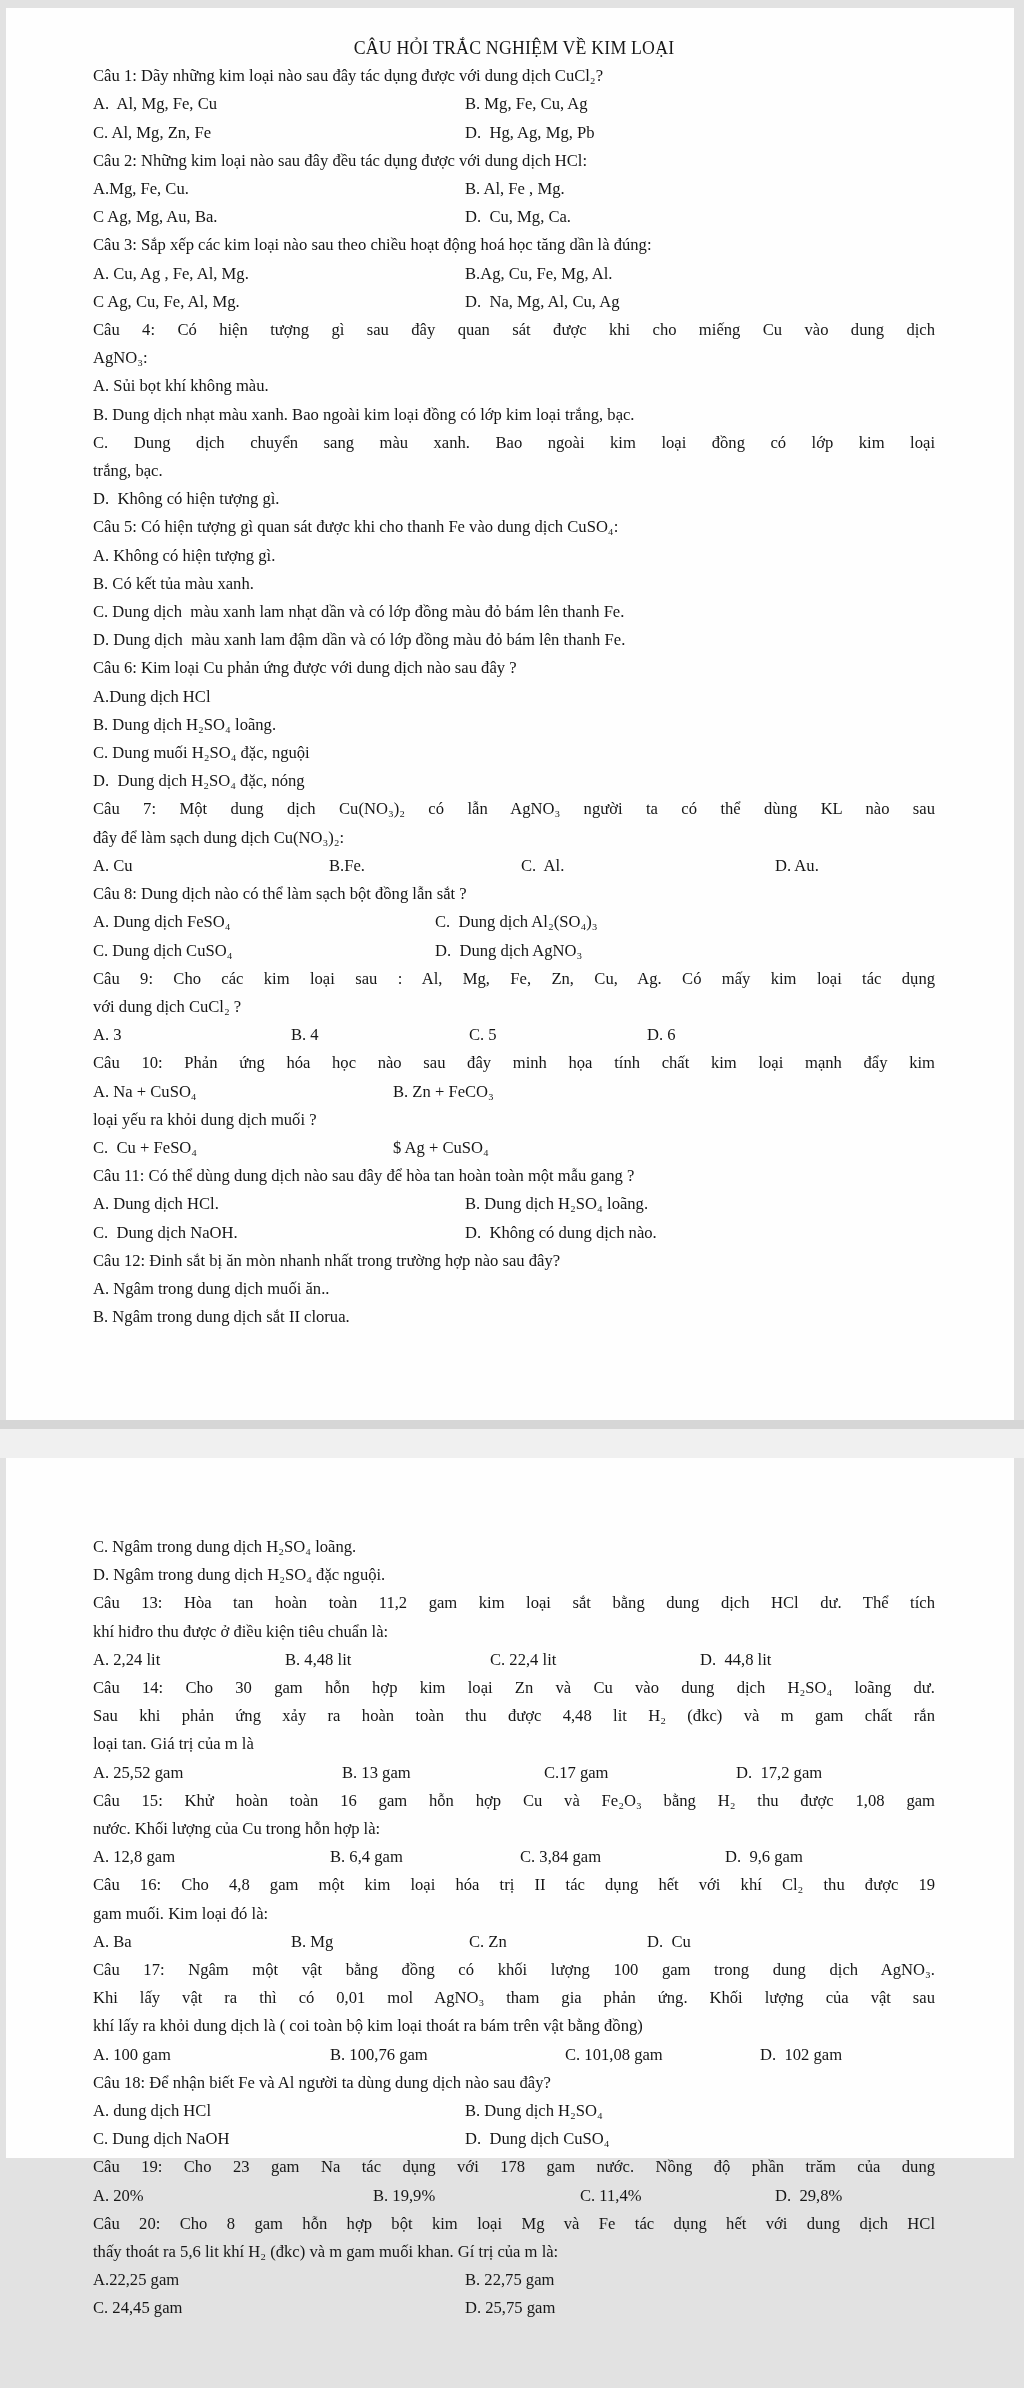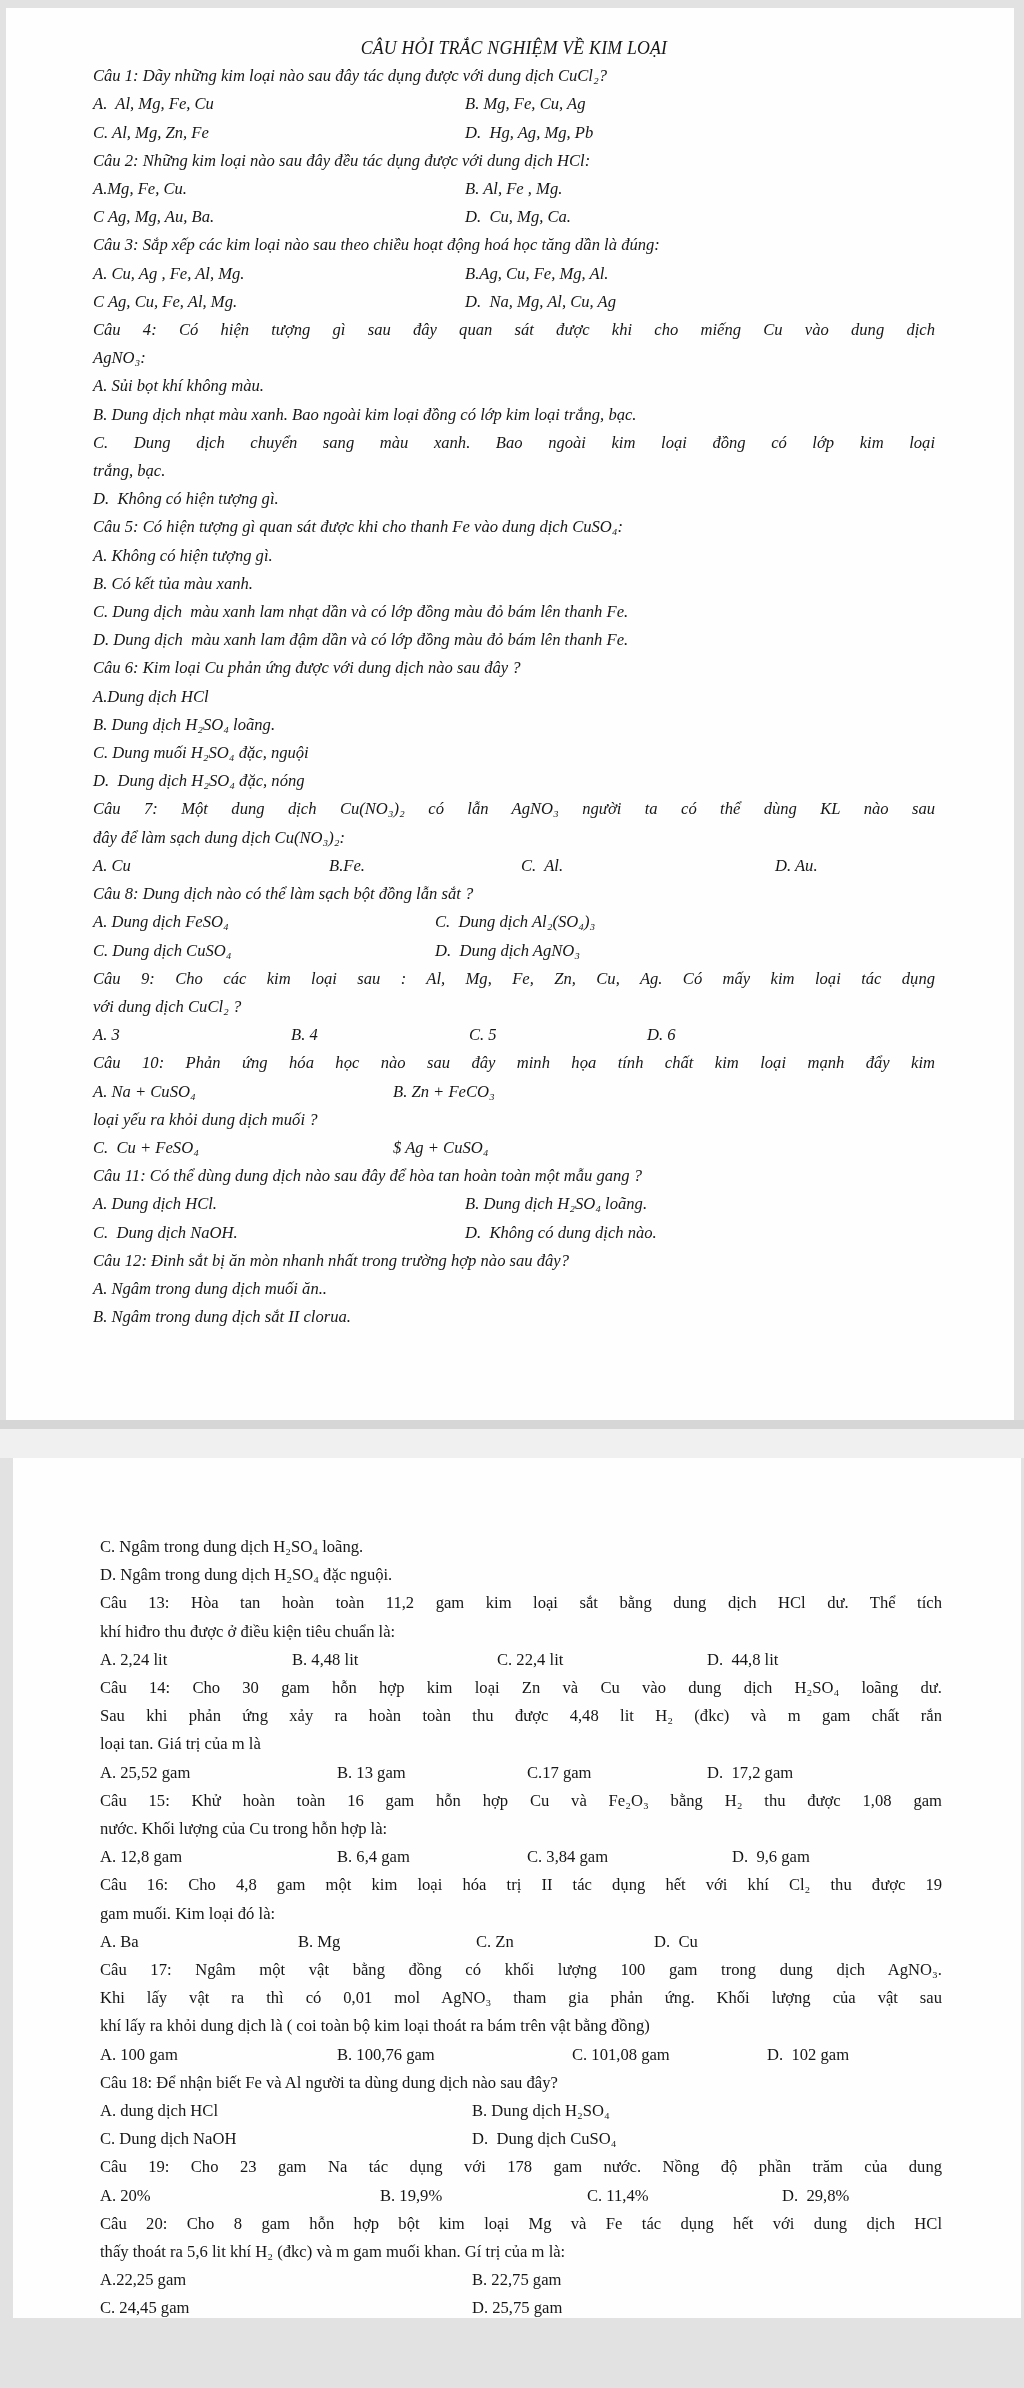--- a/index.html
+++ b/index.html
@@ -5,40 +5,40 @@
   html,body { margin:0; padding:0; }
   body {
     width:1024px; height:2388px;
     background:#e7e7e7;
     font-family:"Liberation Serif","DejaVu Serif",serif;
     color:#161616;
     -webkit-font-smoothing:antialiased;
   }
   .frame { position:relative; width:1024px; height:2388px; background:#e2e2e2; overflow:hidden; }
   .page { position:absolute; left:6px; width:1008px; background:#fefefe; box-sizing:border-box; }
-  .page-1 { top:8px; height:1412px;font-style:italic; }
-  .page-2 { top:1458px; height:860px;margin-left:7px; }
+  .page-1 { top:8px; height:1412px; }
+  .page-2 { top:1458px; height:700px; }
   .band {
     position:absolute; top:1420px; left:0; width:1024px; height:38px;
     background:linear-gradient(#d6d6d6 0 9px,#f0f0f0 9px 100%);
   }
   .content-1 { padding:26px 79px 0 87px; }
   .content-2 { padding:75px 79px 0 87px; }
   .line { line-height:28.2px; font-size:16.6px; white-space:pre-wrap; }
   .title-line { text-align:center; font-size:17.8px; letter-spacing:.2px; }
   .just { text-align:justify; text-align-last:justify; }
   .opts { display:grid; }
   .g-full { grid-template-columns:1fr; }
   .g-l2   { grid-template-columns:372px 1fr; }
   .g-l2b  { grid-template-columns:342px 1fr; }
   .g-l2c  { grid-template-columns:300px 1fr; }
   .g-q7   { grid-template-columns:236px 192px 254px 1fr; }
   .g-q9   { grid-template-columns:150px 130px 130px 1fr;gap:48px; }
   .g-q13  { grid-template-columns:192px 205px 210px 1fr; }
-  .g-q14  { grid-template-columns:237px 190px 180px 1fr; }
+  .g-q14  { grid-template-columns:237px 190px 180px 1fr;gap:12px; }
   .g-q15  { grid-template-columns:237px 190px 205px 1fr; }
   .g-q17  { grid-template-columns:237px 235px 195px 1fr; }
   .g-q19  { grid-template-columns:280px 207px 195px 1fr; }
   .cell { white-space:pre-wrap; }
 </style>
 </head>
 <body>
 
 <div class="frame">
   <div class="page page-1">

